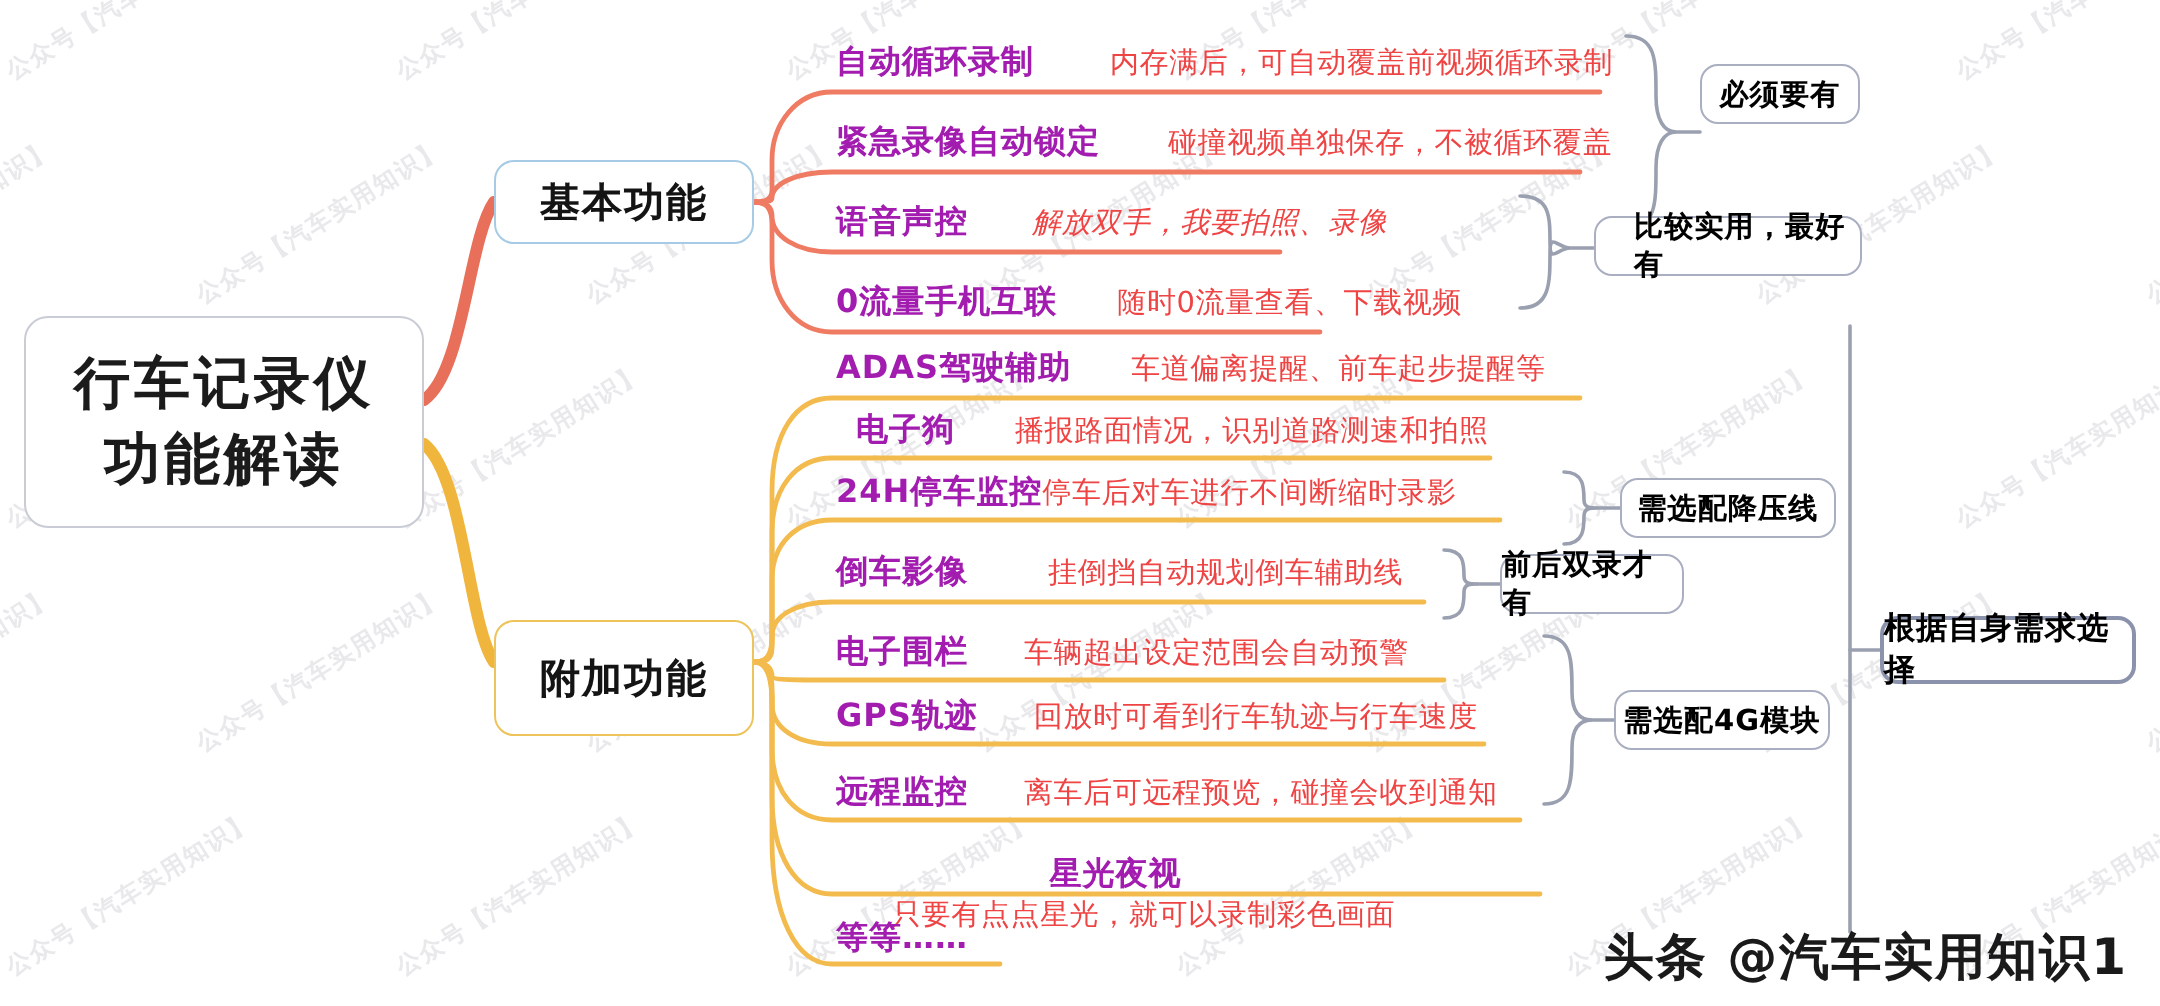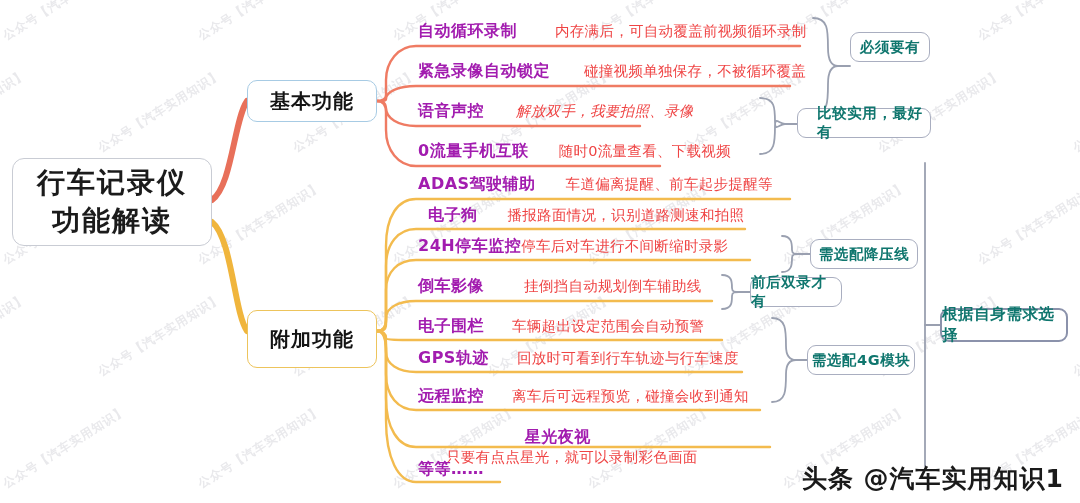--- a/index.html
+++ b/index.html
@@ -43,21 +43,21 @@
     transform-origin: left top;
     font-family: "DejaVu Sans", "Liberation Sans", sans-serif;
   }
 
   
   .root-node {
     position: absolute;
     left: 12px;
     top: 158px;
     width: 200px;
-    height: 88px;
+    height: 106px;
     border: 1.6px solid #c9ccd4;
     border-radius: 12px;
     background: #ffffff;
     display: flex;
     flex-direction: column;
     align-items: center;
     justify-content: center;
     box-sizing: border-box;
   }
   .root-line {
@@ -122,21 +122,21 @@
   .tag {
     position: absolute;
     border-radius: 9px;
     background: #ffffff;
     box-sizing: border-box;
     display: flex;
     align-items: center;
     justify-content: center;
     font-size: 14.5px;
     font-weight: 700;
-    color: #0f766e;
+    color: #000000;
     letter-spacing: 0.6px;
     border: 1.5px solid #a9aec0;
     height: 30px;
   }
   .tag.strong {
     border: 2px solid #8b92ab;
     height: 34px;
     font-size: 15.5px;
   }
 

